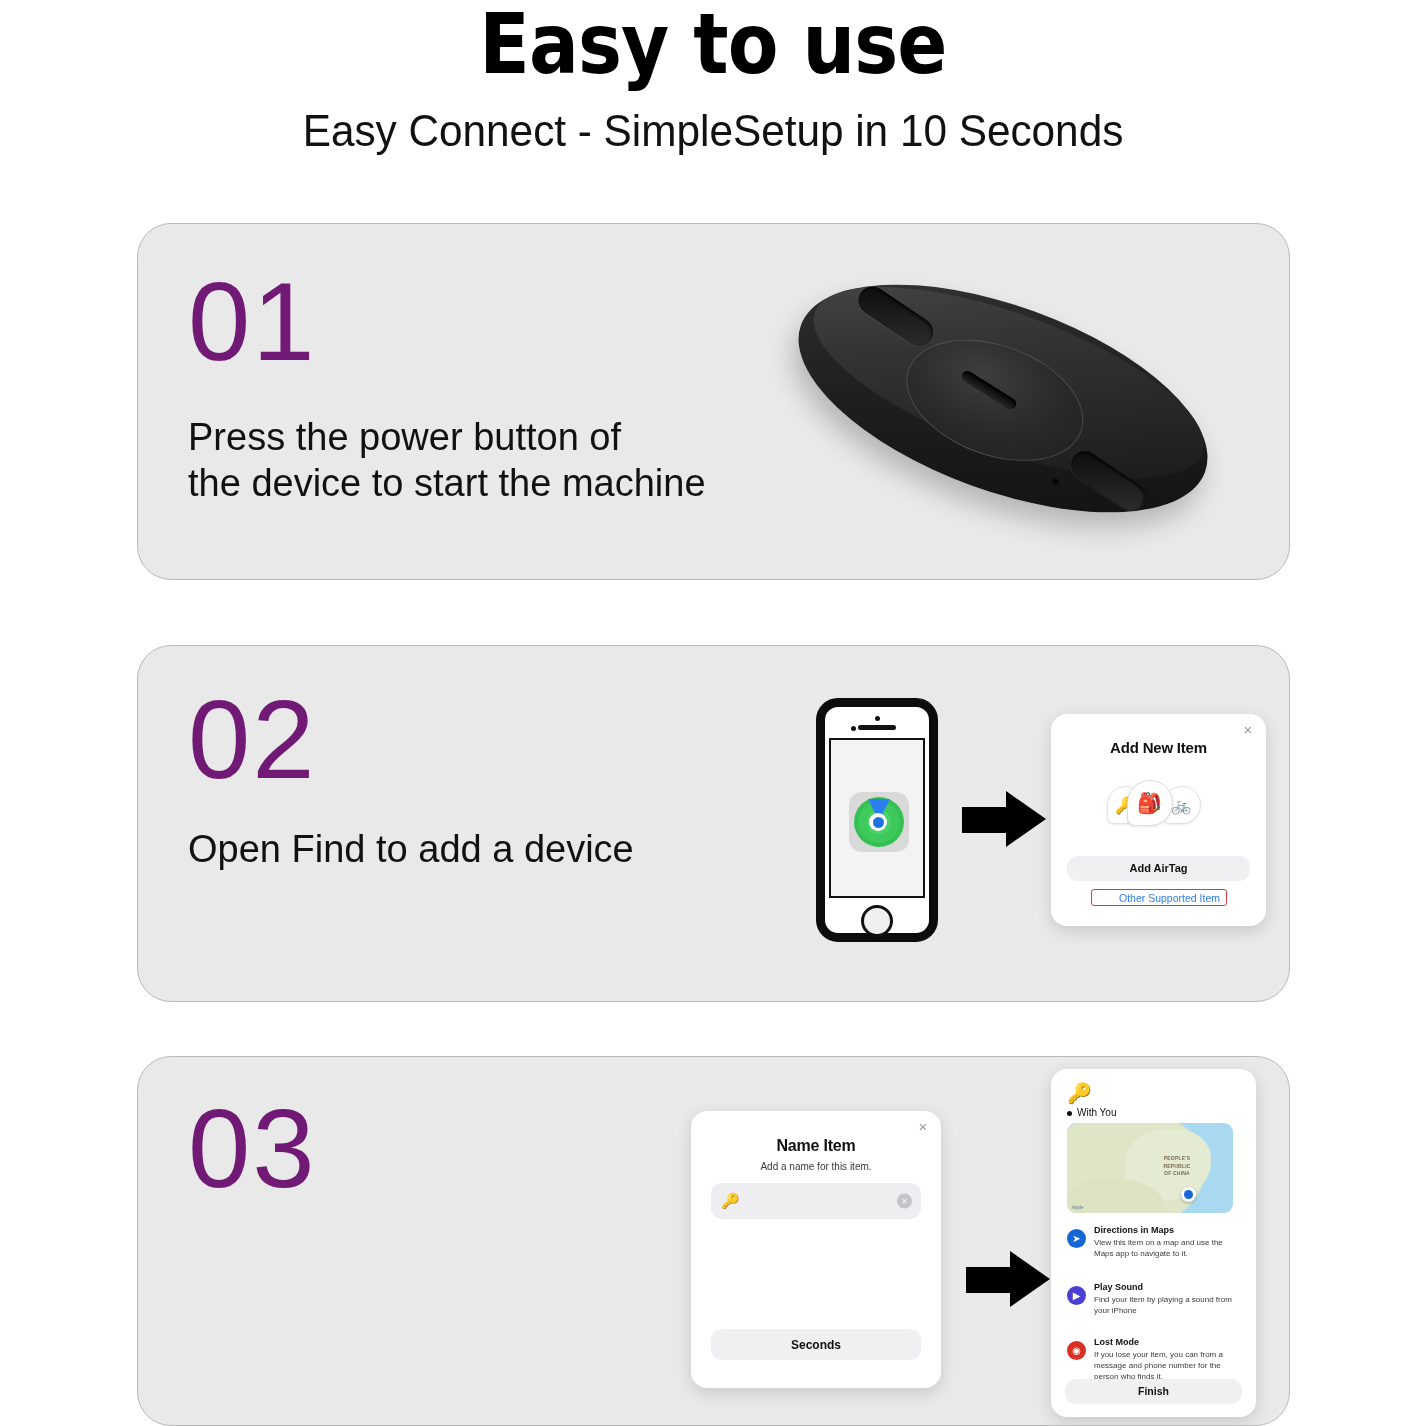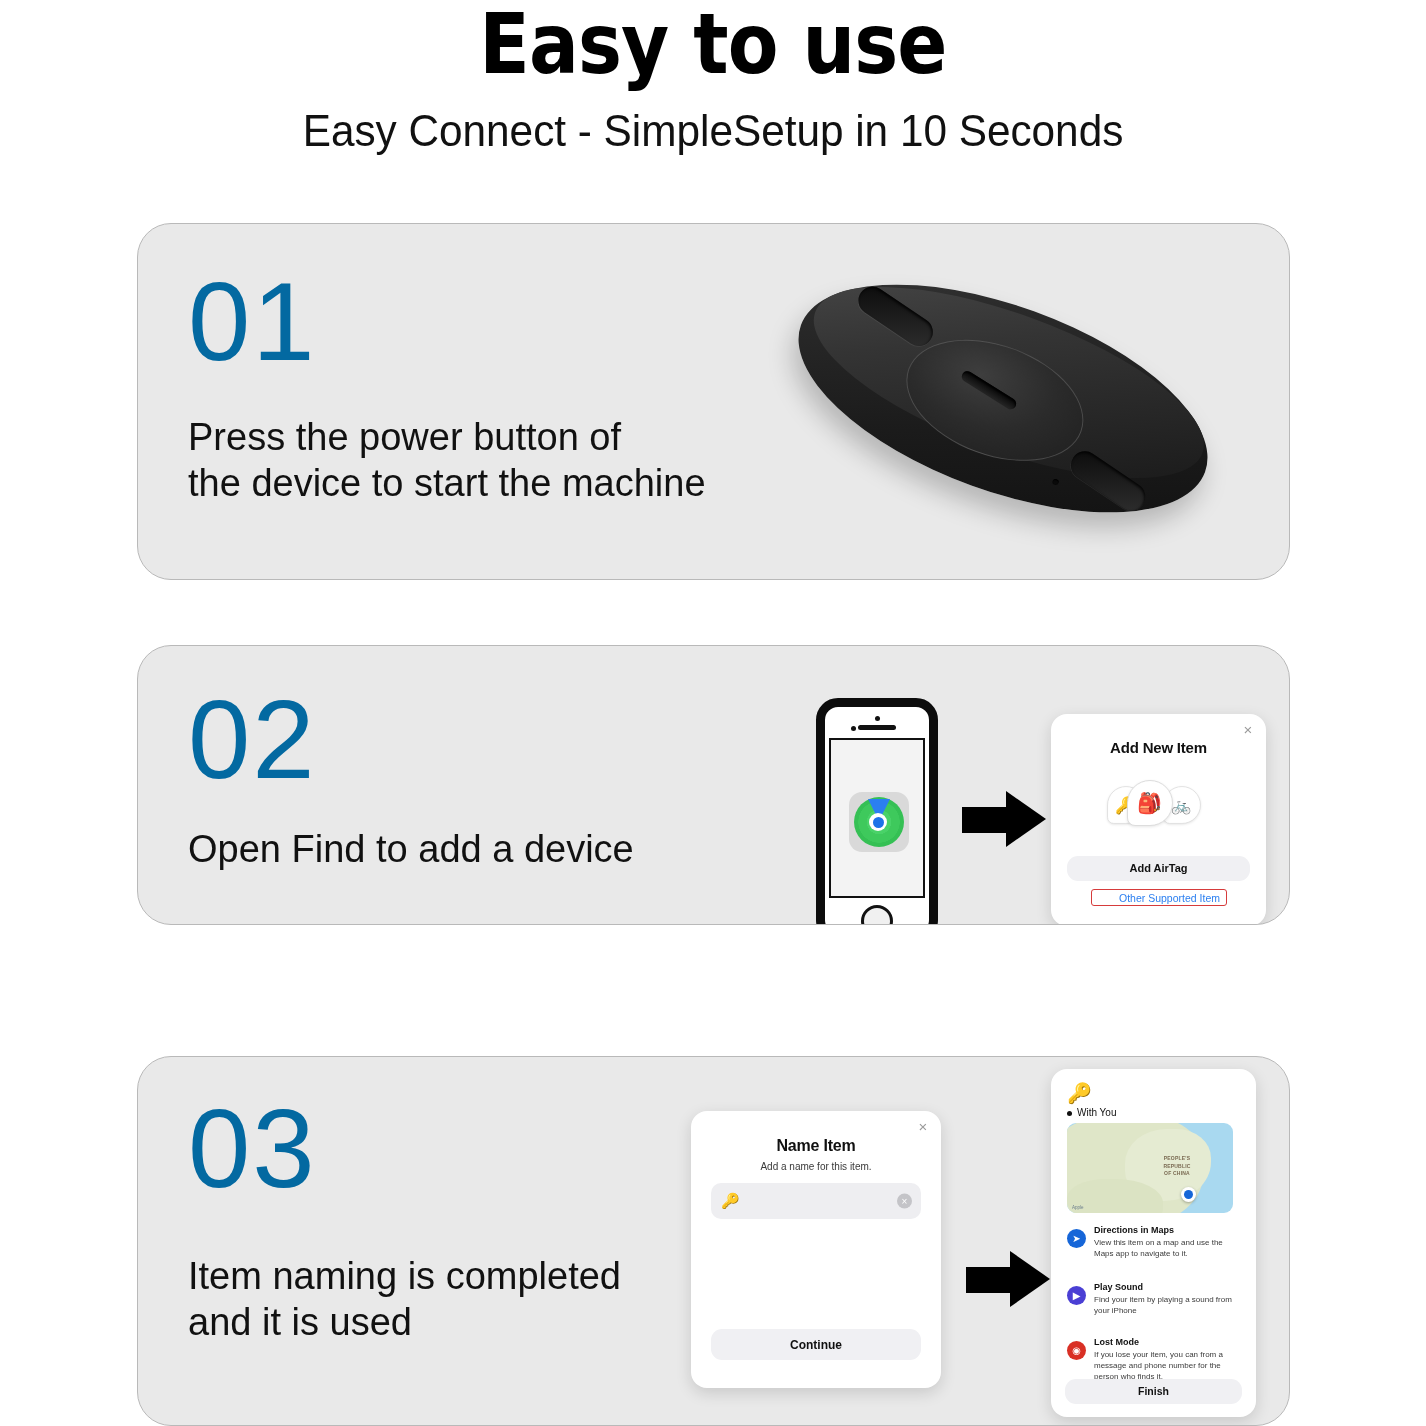--- a/index.html
+++ b/index.html
@@ -24,26 +24,26 @@
     font-size:45px;line-height:1.0;font-weight:400;color:#111;
     transform:scaleX(.94);transform-origin:center top;
   }
 
   
   .card{
     position:absolute;background:#e9e9e9;border:1.5px solid #b9b9b9;
     border-radius:34px;box-sizing:border-box;overflow:hidden;
   }
   #card1{left:137px;top:223px;width:1153px;height:357px;}
-  #card2{left:137px;top:645px;width:1153px;height:280px;}
+  #card2{left:137px;top:645px;width:1153px;height:357px;}
   #card3{left:137px;top:1056px;width:1153px;height:370px;}
 
   .step-num{
     position:absolute;left:50px;font-size:112px;line-height:1;
-    font-weight:400;color:#0369a1;letter-spacing:2px;
+    font-weight:400;color:#701a75;letter-spacing:2px;
     font-family:"Liberation Sans","DejaVu Sans",sans-serif;
     text-align:right;
   }
   .step-txt{
     position:absolute;left:50px;font-size:38px;line-height:1.22;
     font-weight:400;color:#111;white-space:pre-line;
   }
 
   
   .device-wrap{position:absolute;left:610px;top:10px;width:520px;height:345px;}
@@ -297,34 +297,32 @@
       </div>
 
       <div class="pill" style="left:16px;top:142px;width:183px;height:25px;">Add AirTag</div>
 
       <div class="link-box" style="left:40px;top:175px;width:136px;height:17px;padding-left:21px;">Other Supported Item</div>
     </div>
   </div>
 
   <div class="card" id="card3">
     <div class="step-num" style="top:36px;">03</div>
-    <div class="step-txt" style="top:196px;">Item naming is completed
-and it is used</div>
 
     <div class="sheet" style="left:553px;top:54px;width:250px;height:277px;">
       <div class="sheet-x">×</div>
       <div class="sheet-title" style="top:26px;font-size:16px;">Name Item</div>
       <div class="sheet-sub" style="top:50px;">Add a name for this item.</div>
 
       <div class="name-input" style="left:20px;top:72px;width:210px;height:36px;" title="">
         <span class="name-key">🔑</span>
         <span class="clear-btn">×</span>
       </div>
 
-      <div class="pill" style="left:20px;top:218px;width:210px;height:31px;font-size:12px;">Continue</div>
+      <div class="pill" style="left:20px;top:218px;width:210px;height:31px;font-size:12px;">Seconds</div>
     </div>
 
     <div class="arrow" style="left:828px;top:194px;">
       <div class="shaft"></div>
       <div class="head"></div>
     </div>
 
     <div class="sheet" style="left:913px;top:12px;width:205px;height:348px;">
 
       <div class="fp-key">🔑</div>

